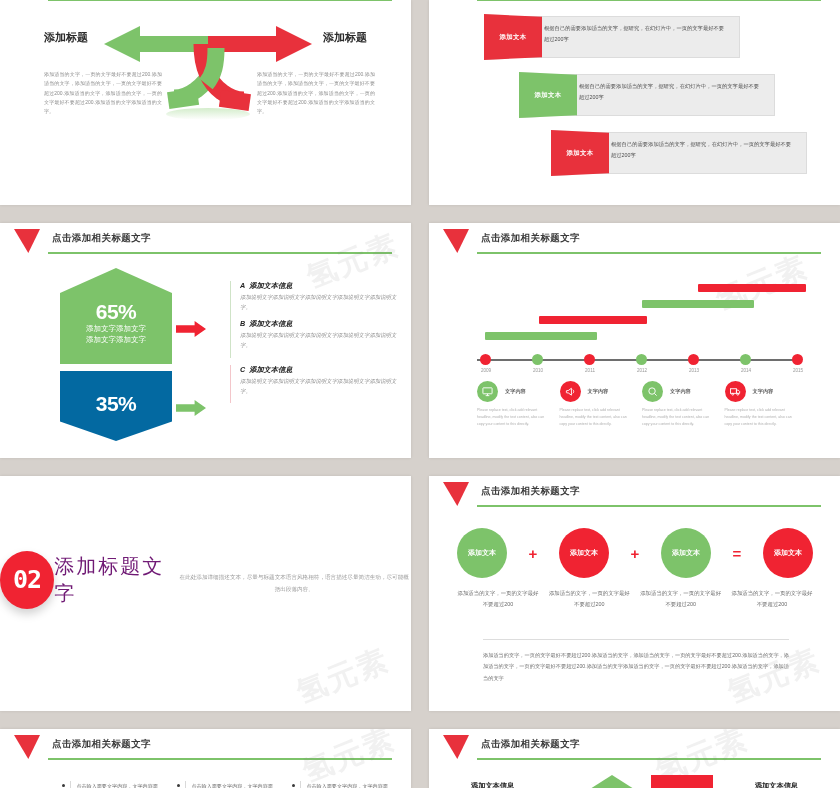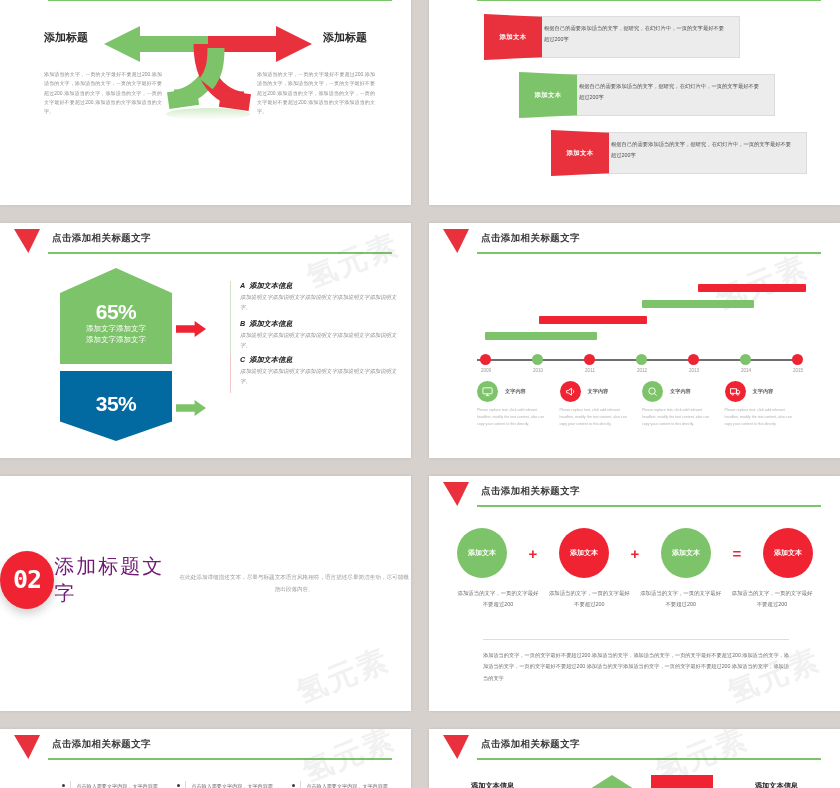--- a/index.html
+++ b/index.html
@@ -103,21 +103,21 @@
   .s3 .pent.up .pct{margin-top:14px;}
   .s3 .pent.down .pct{margin-top:-4px;}
   .s3 .sub{font-size:7.5px;line-height:1.45;text-align:center;}
   .s3 .arw{position:absolute;width:30px;height:16px;}
   .s3 .arw.a1{left:176px;top:98px;background:#f02332;
     clip-path:polygon(0 27%,62% 27%,62% 0,100% 50%,62% 100%,62% 73%,0 73%);}
   .s3 .arw.a2{left:176px;top:177px;background:#7dc36a;
     clip-path:polygon(0 27%,62% 27%,62% 0,100% 50%,62% 100%,62% 73%,0 73%);}
   .s3 .grp{position:absolute;left:230px;width:165px;}
   .s3 .grp.g1{top:58px;border-left:1.4px solid #cfe3c7;padding-left:9px;}
-  .s3 .grp.g2{top:132px;border-left:1.4px solid #f3c6ca;padding-left:9px;}
+  .s3 .grp.g2{top:142px;border-left:1.4px solid #f3c6ca;padding-left:9px;}
   .s3 .it{margin-bottom:7px;font-style:italic;}
   .s3 .it h4{margin:0 0 2px 0;font-size:7.2px;color:#222;font-weight:700;}
   .s3 .it h4 b{margin-right:4px;}
   .s3 .it p{margin:0;font-size:5.4px;line-height:1.8;color:#8b8b8b;}
 
   
   .s4 .bar{position:absolute;height:8px;border-radius:1px;}
   .s4 .line{position:absolute;left:48px;top:136px;width:320px;height:1.6px;background:#6e6e6e;}
   .s4 .dot{position:absolute;top:131px;width:11px;height:11px;border-radius:50%;}
   .s4 .yr{position:absolute;top:145px;font-size:4.6px;color:#9a9a9a;transform:translateX(-50%);}

